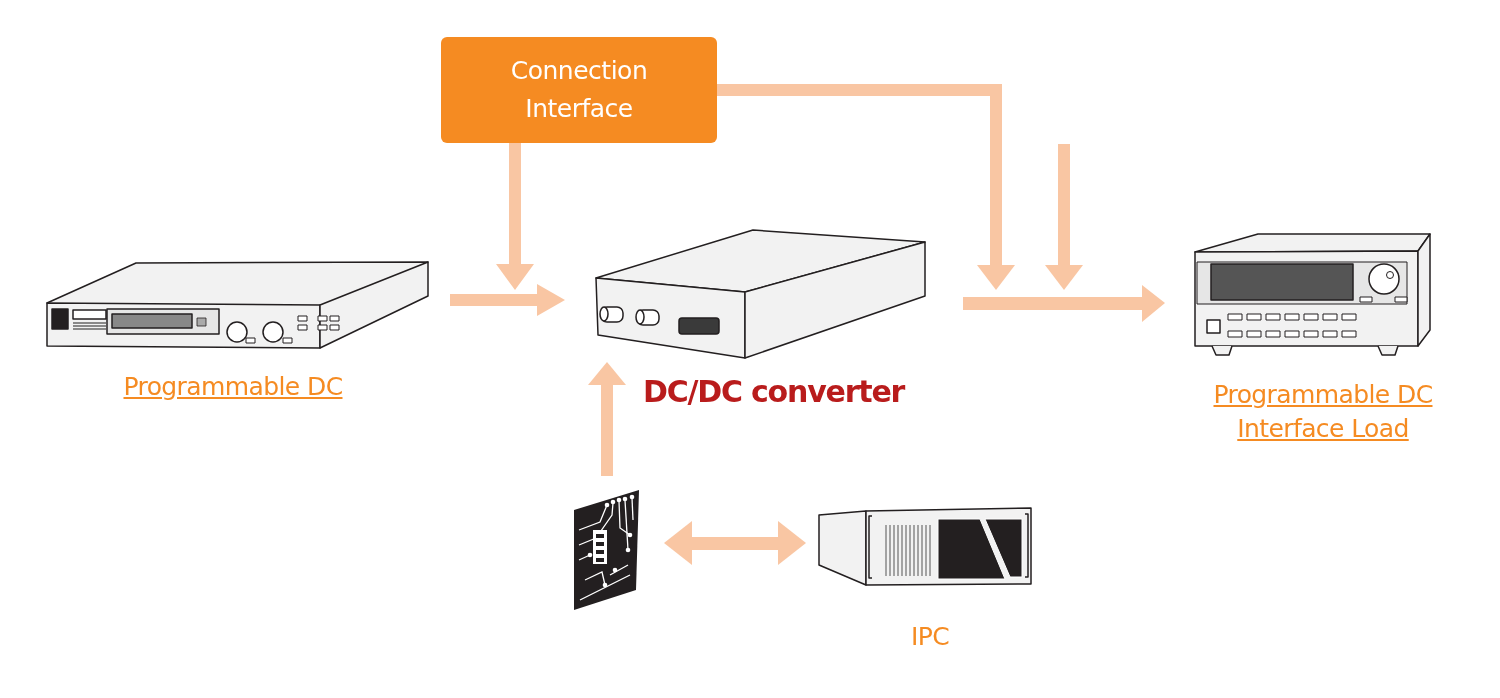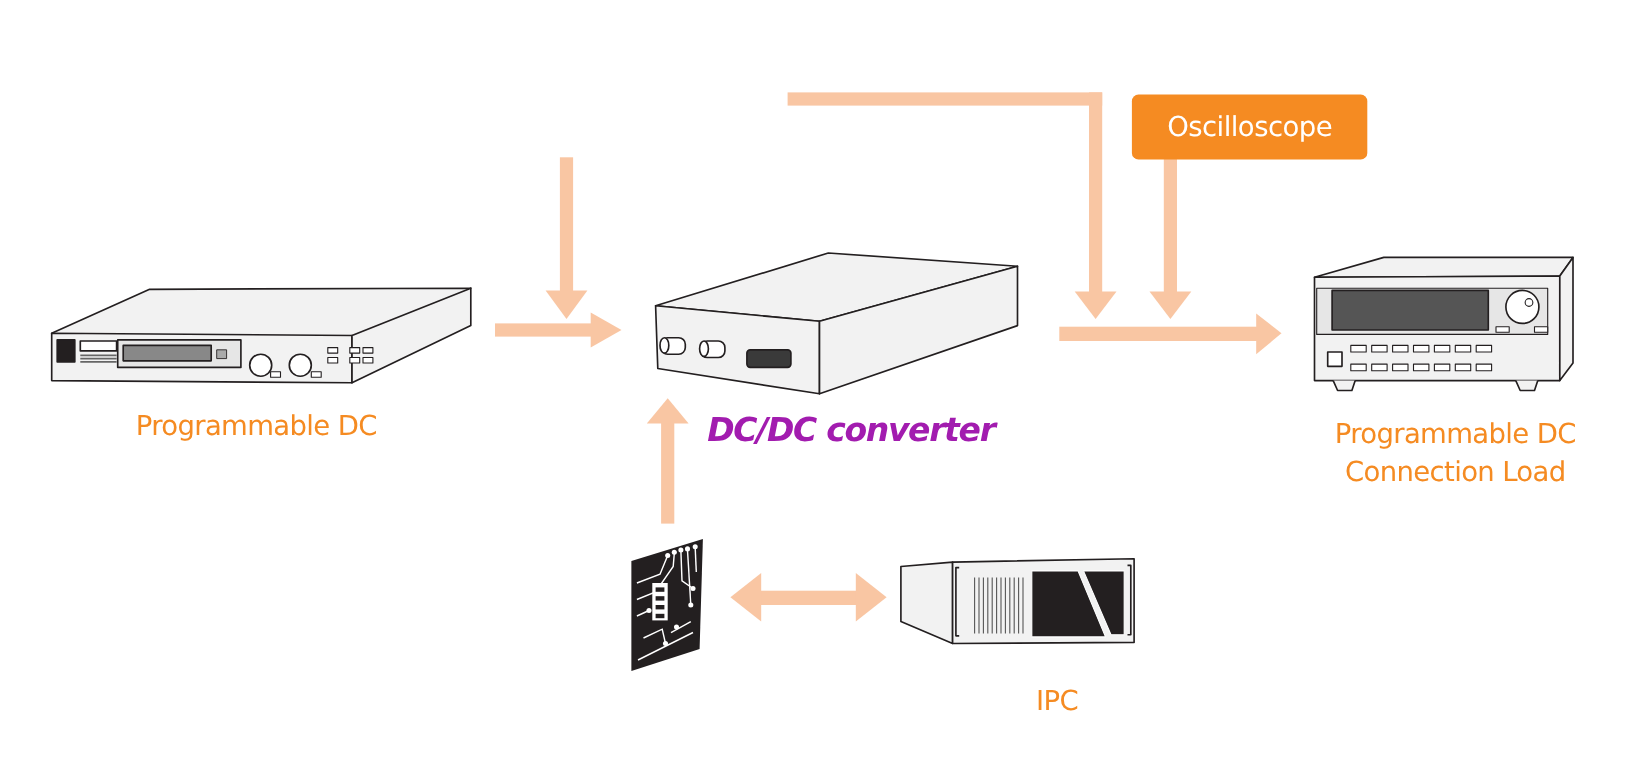--- a/index.html
+++ b/index.html
@@ -9,23 +9,23 @@
   .box {
     position: absolute; background: #f58b22; border-radius: 6px;
     color: #ffffff; display: flex; align-items: center; justify-content: center;
     text-align: center; font-size: 25px; line-height: 38px; letter-spacing: -0.5px;
   }
   .box span { display: block; }
   .label {
     position: absolute; color: #f58b22; text-align: center;
     font-size: 25px; line-height: 34px; letter-spacing: -0.6px; white-space: nowrap;
   }
-  .label span { display: block; }
+  .label span { display: block; text-decoration: underline; }
   .dut-label {
-    position: absolute; color: #a21caf; font-style: italic; font-weight: bold;
+    position: absolute; color: #b91c1c; font-weight: bold;
     font-size: 30px; letter-spacing: -1.2px; white-space: nowrap;
   }
   svg { position: absolute; left: 0; top: 0; }
 </style>
 </head>
 <body>
 
 <div id="stage">
 
   <svg width="1500" height="698" viewBox="0 0 1500 698">
@@ -196,31 +196,32 @@
         <line x1="918" y1="525" x2="918" y2="576"></line>
           <line x1="922" y1="525" x2="922" y2="576"></line>
         <line x1="926" y1="525" x2="926" y2="576"></line>
           <line x1="930" y1="525" x2="930" y2="576"></line>
       </g>
       <polygon points="938,519 980,519 1005,579 938,579" fill="#231f20" stroke="#fff" stroke-width="1"></polygon>
       <polygon points="985,519 1022,519 1022,577 1010,577" fill="#231f20" stroke="#fff" stroke-width="1"></polygon>
     </g>
   </svg>
 
-
-  <div class="box" style="left:1029px; top:86px; width:214px; height:59px;">
-    <span>Oscilloscope</span>
+  <div class="box" style="left:441px; top:37px; width:276px; height:106px; flex-direction:column;">
+    <span>Connection</span>
+    <span>Interface</span>
   </div>
+
 
   <div class="label" style="left:100px; top:370px; width:266px;">
     <span>Programmable DC</span>
   </div>
 
   <div class="dut-label" style="left:643px; top:374px;">DC/DC converter</div>
 
   <div class="label" style="left:1190px; top:378px; width:266px;">
     <span>Programmable DC</span>
-    <span>Connection Load</span>
+    <span>Interface Load</span>
   </div>
 
 
-  <div class="label" style="left:880px; top:620px; width:100px;text-align:right;">IPC</div>
+  <div class="label" style="left:880px; top:620px; width:100px;">IPC</div>
 </div>
 
 </body></html>

